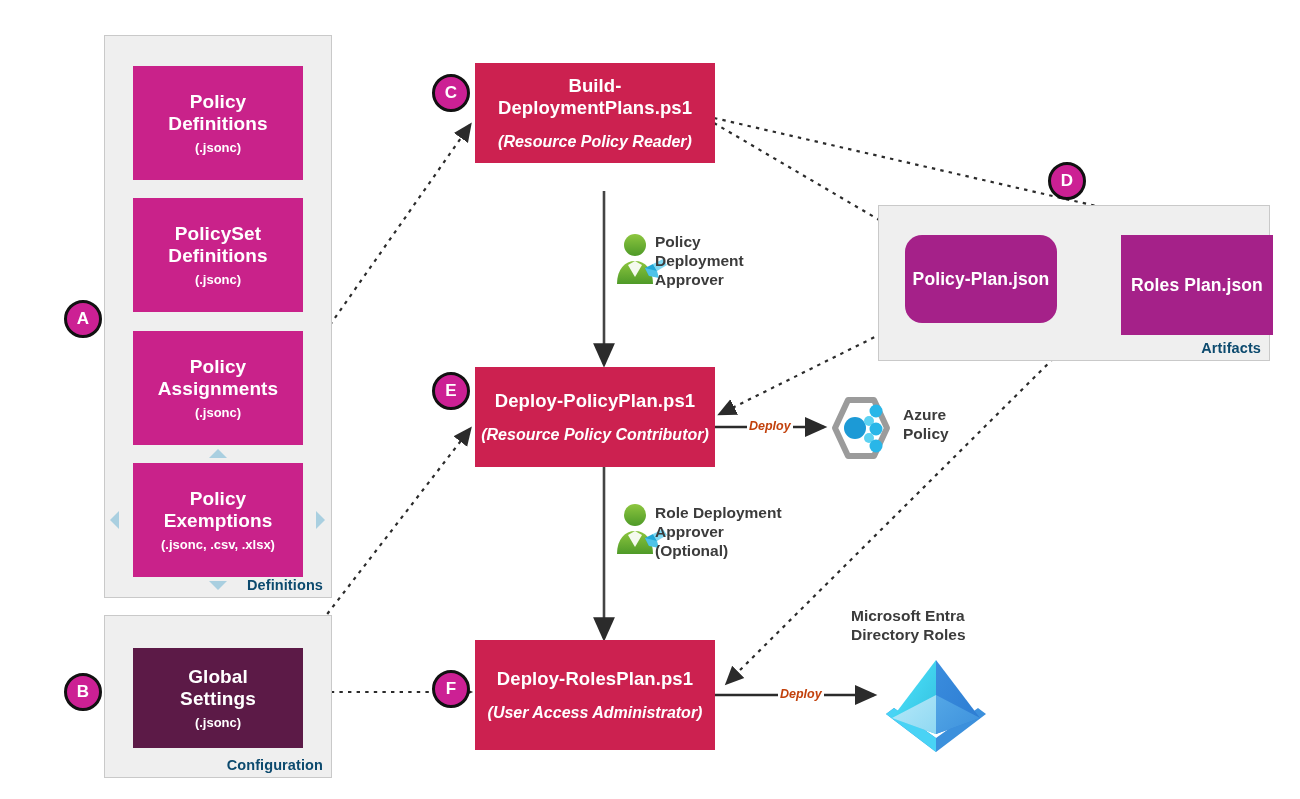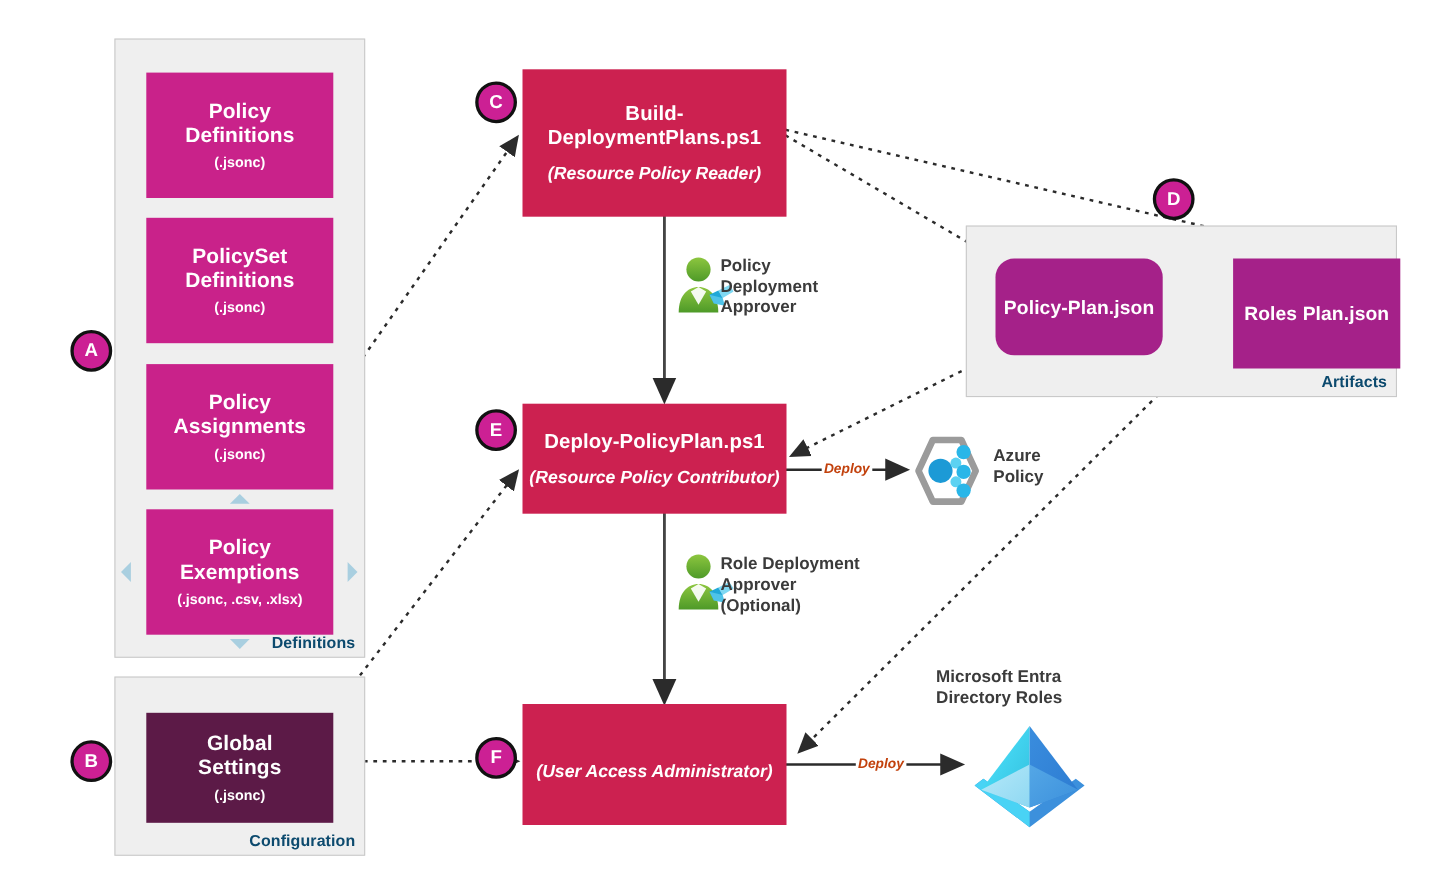--- a/index.html
+++ b/index.html
@@ -169,37 +169,38 @@
   </div>
 
   <div class="box plum artifact" style="left:1121px;top:235px;width:152px;height:100px;">
     <div class="ttl">Roles Plan.json</div>
   </div>
 
   <div class="badge" style="left:1048px;top:162px;">
     <span>D</span>
   </div>
 
-  <div class="box crimson" style="left:475px;top:63px;width:240px;height:134px;">
+  <div class="box crimson" style="left:475px;top:63px;width:240px;height:100px;">
     <div class="ttl">Build-DeploymentPlans.ps1</div>
     <div class="sub">(Resource Policy Reader)</div>
   </div>
   <div class="badge" style="left:432px;top:74px;">
     <span>C</span>
   </div>
 
   <div class="box crimson" style="left:475px;top:367px;width:240px;height:100px;">
     <div class="ttl">Deploy-PolicyPlan.ps1</div>
     <div class="sub">(Resource Policy Contributor)</div>
   </div>
   <div class="badge" style="left:432px;top:372px;">
     <span>E</span>
   </div>
 
   <div class="box crimson" style="left:475px;top:640px;width:240px;height:110px;">
+    <div class="ttl">Deploy-RolesPlan.ps1</div>
     <div class="sub">(User Access Administrator)</div>
   </div>
   <div class="badge" style="left:432px;top:670px;">
     <span>F</span>
   </div>
 
   <div class="icon-wrap" style="left:615px;top:232px;width:52px;height:56px;">
     <svg width="52" height="56" viewBox="0 0 52 56">
       <defs>
         <linearGradient id="grn1" x1="0" y1="0" x2="0" y2="1">

